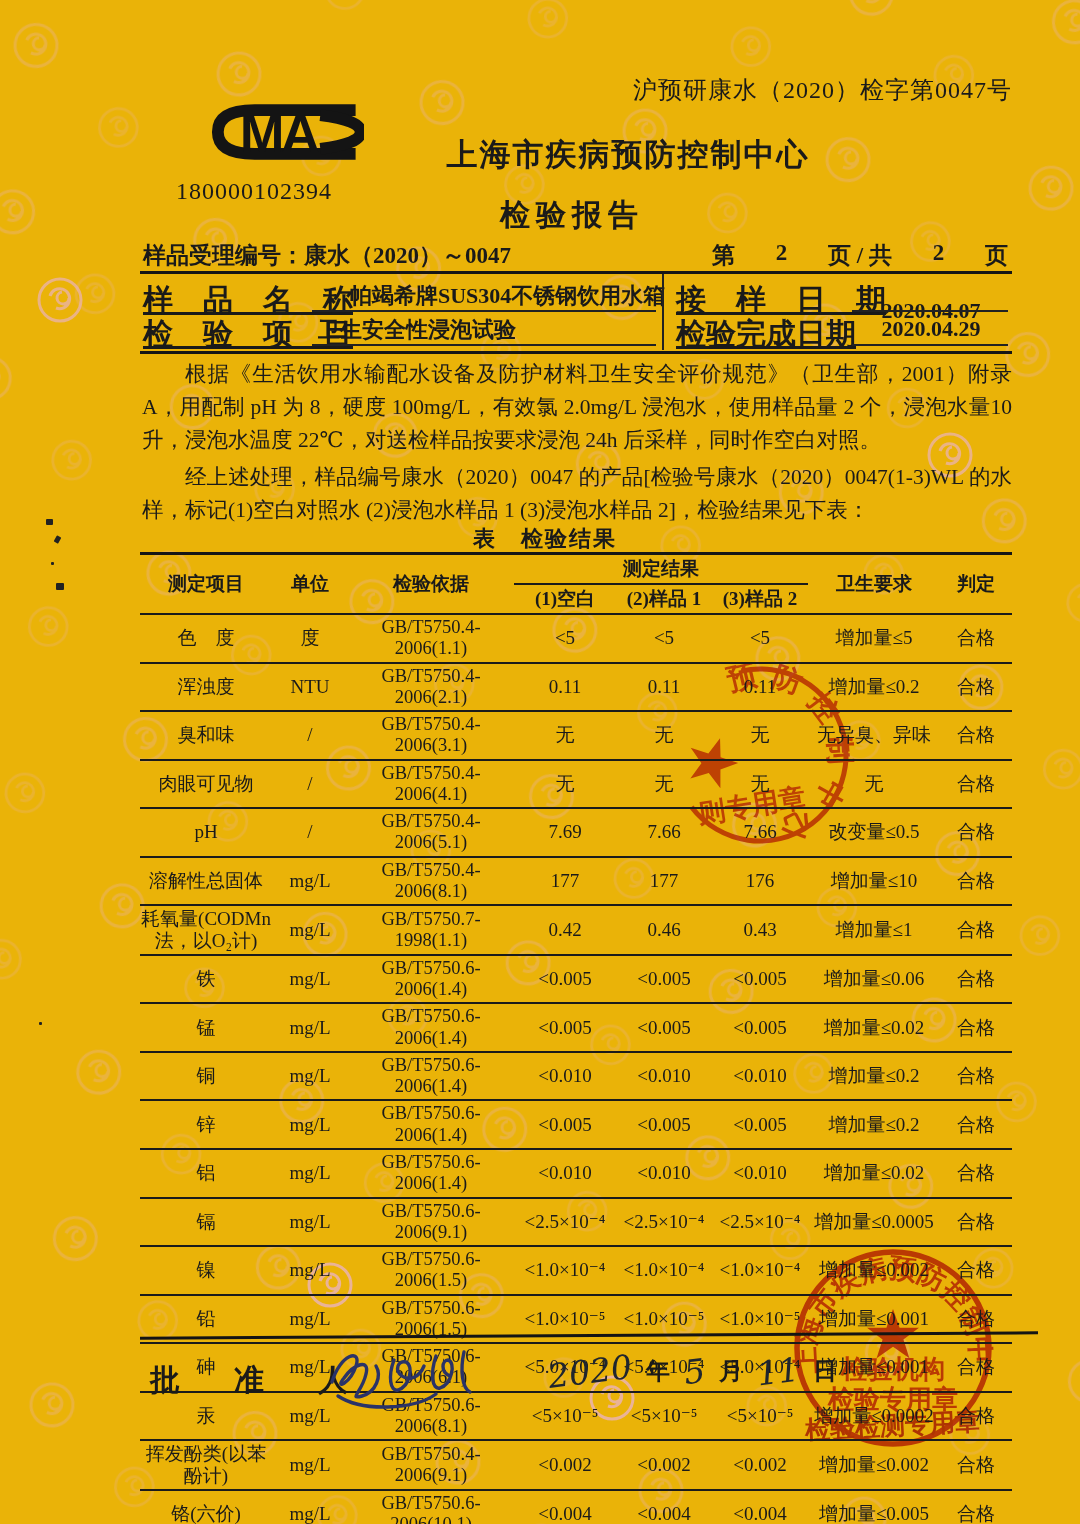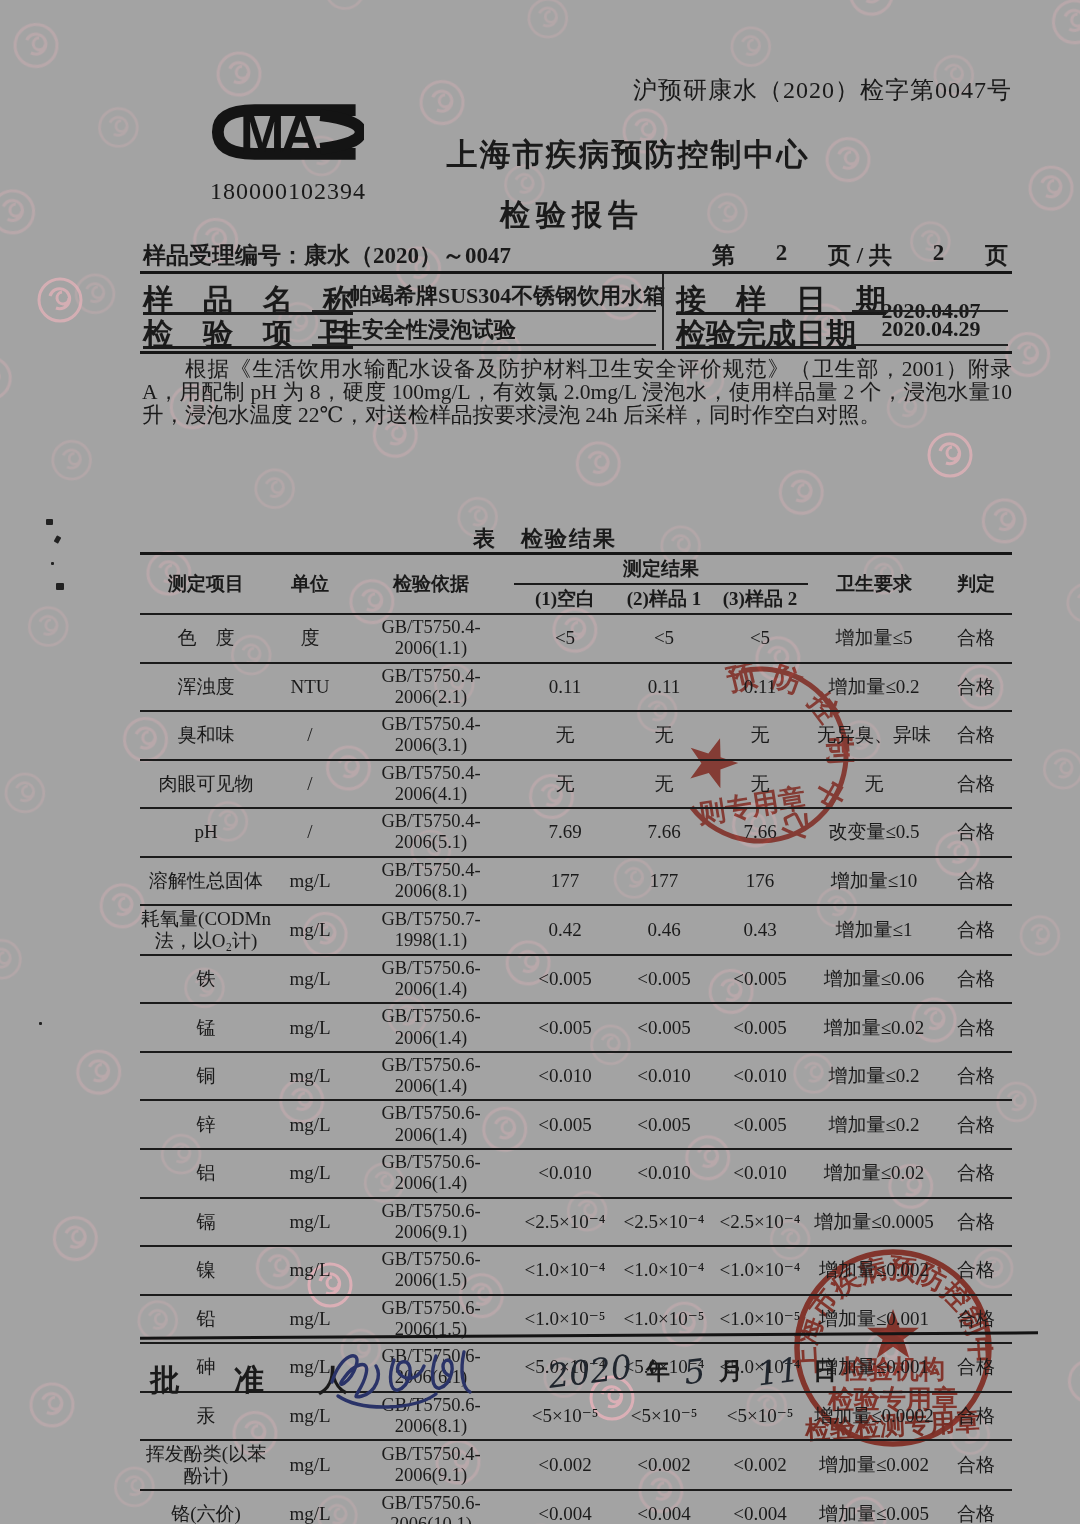--- a/index.html
+++ b/index.html
@@ -1,39 +1,39 @@
 <!DOCTYPE html>
 <html><head>
 <meta charset="utf-8">
 <style>
   html,body{margin:0;padding:0;background:#e9e9e9;}
   .page{
     position:relative;width:1080px;height:1524px;margin:0 auto;
-    background:#a3a3a3;overflow:hidden;
+    background:#eab308;overflow:hidden;
     font-family:"Liberation Serif","DejaVu Serif",serif;color:#1a1a1a;
   }
   
   .wm-layer{position:absolute;left:0;top:0;z-index:0;pointer-events:none;}
   .content{position:relative;z-index:1;}
   
   .doc-no{position:absolute;top:74px;right:68px;font-size:24px;letter-spacing:1px;}
   .cma-logo{position:absolute;left:196px;top:88px;}
-  .cma-code{position:absolute;left:176px;top:178px;width:190px;text-align:right;font-size:24px;letter-spacing:1px;}
+  .cma-code{position:absolute;left:176px;top:178px;width:190px;text-align:left;font-size:24px;letter-spacing:1px;}
   .org-title{position:absolute;left:628px;top:134px;transform:translateX(-50%);font-size:31px;font-weight:700;letter-spacing:2px;white-space:nowrap;}
   .report-title{position:absolute;left:572px;top:178px;transform:translateX(-50%);font-size:30px;font-weight:700;letter-spacing:6px;white-space:nowrap;margin-top:17px;}
   
   .accept-row{position:absolute;left:143px;top:240px;font-size:23px;font-weight:600;}
   .page-row{position:absolute;left:712px;top:240px;width:296px;display:flex;justify-content:space-between;font-size:23px;font-weight:600;}
   .hline{position:absolute;background:#161616;}
   .info-label{position:absolute;font-size:30px;font-weight:600;white-space:nowrap;text-decoration:underline;}
   .info-value{position:absolute;font-size:22px;font-weight:600;white-space:nowrap;}
   .u-line{position:absolute;border-bottom:2px solid #222;}
   .v-line{position:absolute;width:2px;background:#222;}
   
-  .body-text{position:absolute;left:142px;top:358px;width:870px;font-size:21.5px;line-height:23px;text-align:justify;}
+  .body-text{position:absolute;left:142px;top:358px;width:870px;font-size:21.5px;line-height:33px;text-align:justify;}
   .body-text p{margin:0 0 4px 0;text-indent:2em;}
   
   .tbl-title{position:absolute;left:545px;top:524px;transform:translateX(-50%);font-size:22px;font-weight:700;letter-spacing:2px;white-space:nowrap;}
   table.rt{position:absolute;left:140px;top:552px;width:872px;border-collapse:collapse;table-layout:fixed;
     border-top:3px solid #161616;border-bottom:3px solid #161616;font-size:19px;}
   table.rt th{font-weight:600;padding:1px 0;border-bottom:2px solid #1b1b1b;text-align:center;}
   table.rt td{padding:2px 0;border-bottom:2px solid #1b1b1b;text-align:center;vertical-align:middle;white-space:pre-line;line-height:1.15;}
   table.rt .c2{font-size:18.5px;}
   table.rt tr{height:29px;}
   
@@ -112,20 +112,21 @@
     <div class="u-line" style="left:312px;top:316px;width:344px;height:28px;"></div>
     <div class="info-label" style="left:676px;top:314px;">检验完成日期</div>
     <div class="info-value" style="left:856px;top:316px;width:150px;text-align:center;">2020.04.29</div>
     <div class="u-line" style="left:852px;top:316px;width:156px;height:28px;"></div>
 
     <div class="v-line" style="left:662px;top:274px;height:76px;"></div>
     <div class="hline" style="left:140px;top:351px;width:872px;height:3px;"></div>
 
     <div class="body-text">
       <p>根据《生活饮用水输配水设备及防护材料卫生安全评价规范》（卫生部，2001）附录A，用配制 pH 为 8，硬度 100mg/L，有效氯 2.0mg/L 浸泡水，使用样品量 2 个，浸泡水量10 升，浸泡水温度 22℃，对送检样品按要求浸泡 24h 后采样，同时作空白对照。</p>
+      <p>经上述处理，样品编号康水（2020）0047 的产品[检验号康水（2020）0047(1-3)WL 的水样，标记(1)空白对照水 (2)浸泡水样品 1 (3)浸泡水样品 2]，检验结果见下表：</p>
     </div>
 
     <div class="tbl-title">表　检验结果</div>
     <table class="rt">
       <colgroup>
         <col style="width:132px">
           <col style="width:76px">
           <col style="width:166px">
         <col style="width:102px">
           <col style="width:96px">

